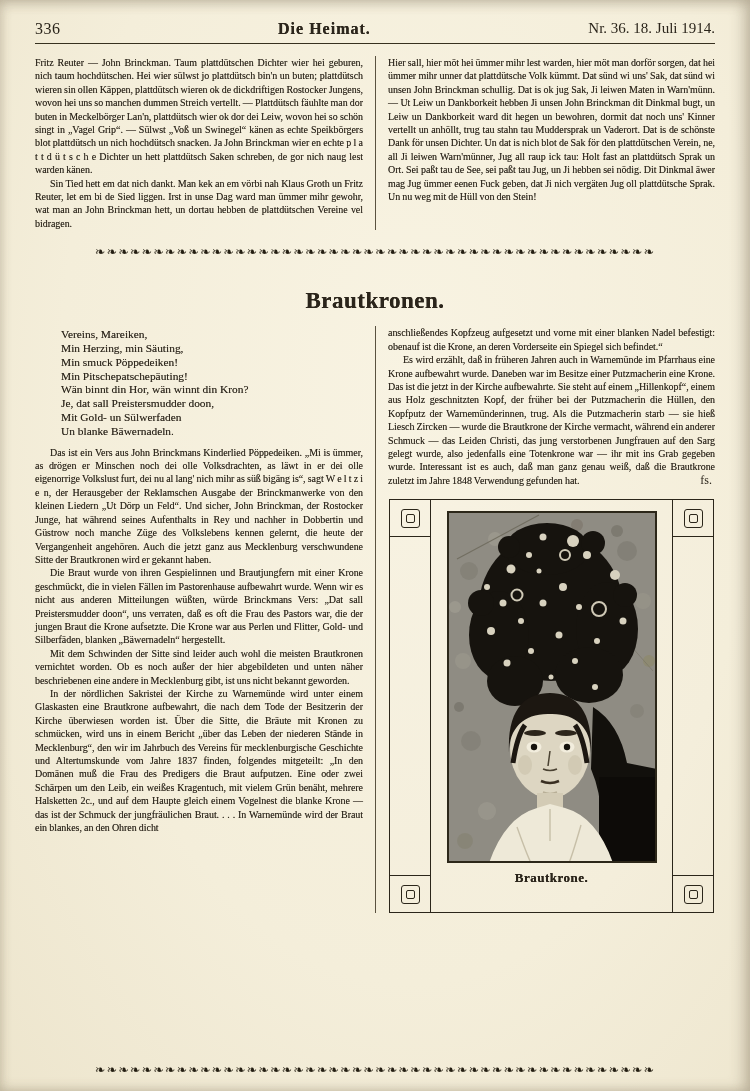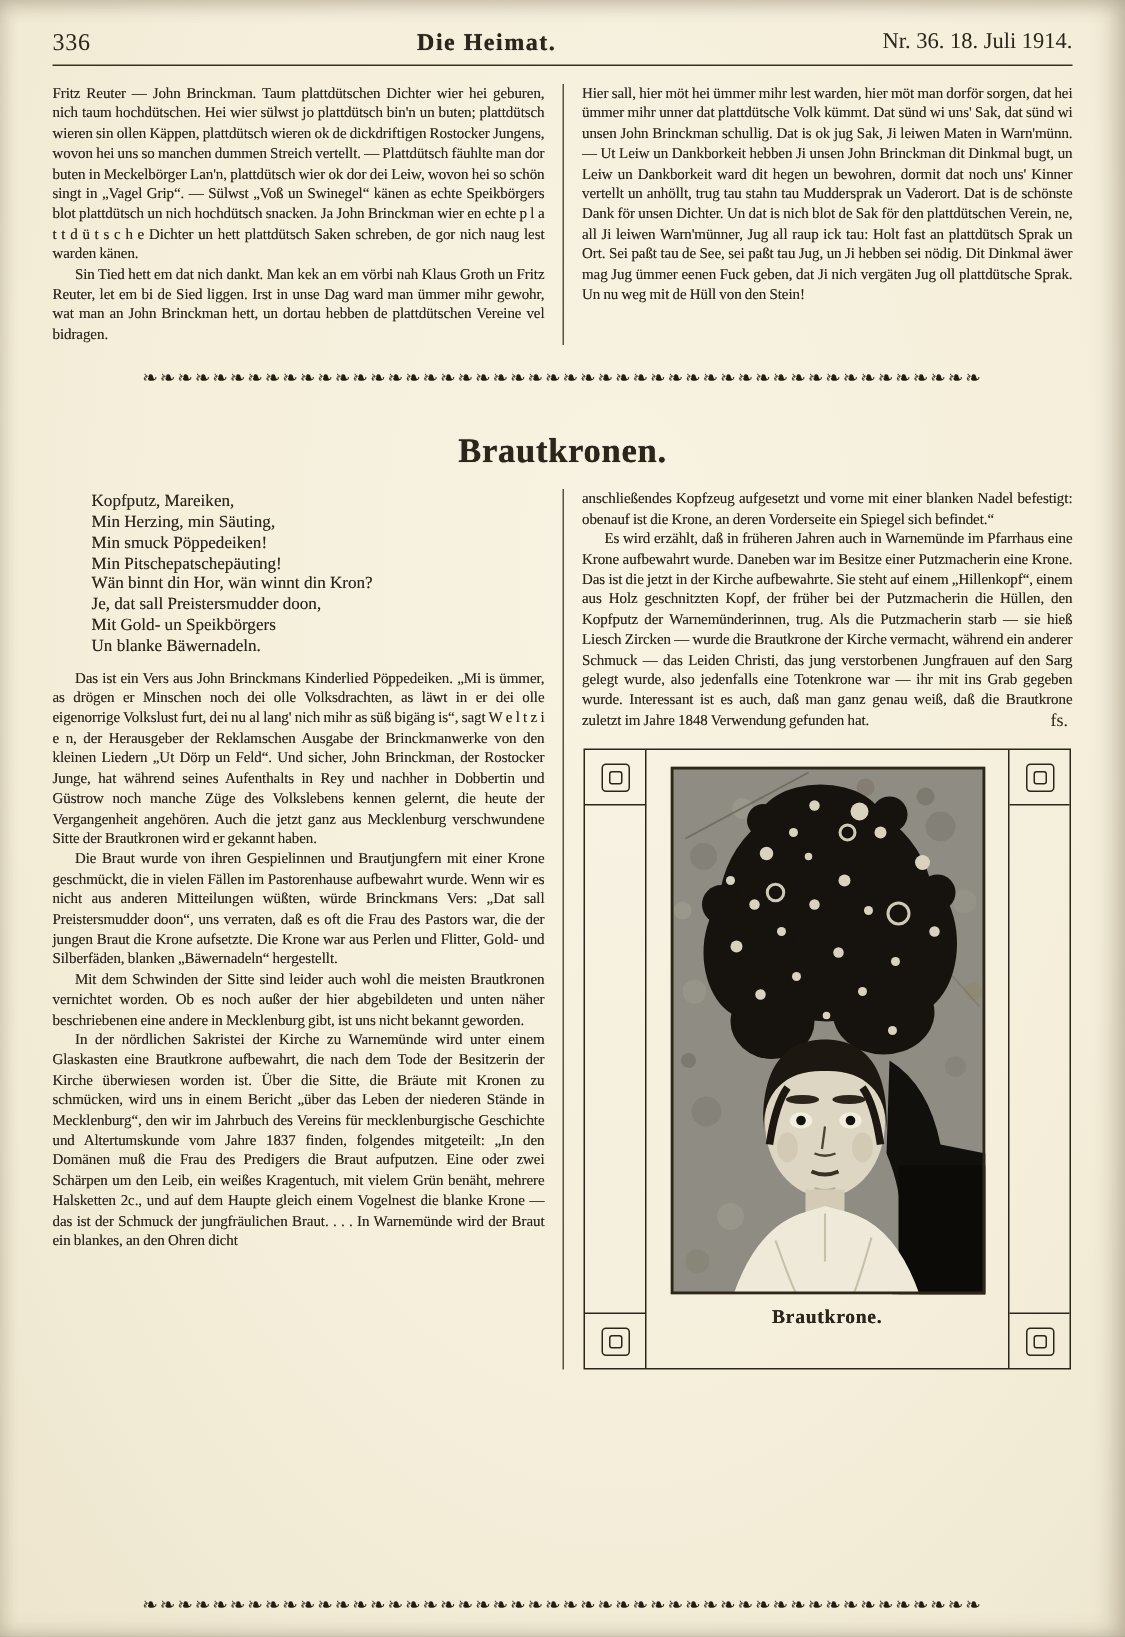--- a/index.html
+++ b/index.html
@@ -83,27 +83,27 @@
 
   <div class="orn-row top">❧❧❧❧❧❧❧❧❧❧❧❧❧❧❧❧❧❧❧❧❧❧❧❧❧❧❧❧❧❧❧❧❧❧❧❧❧❧❧❧❧❧❧❧❧❧❧❧</div>
 
   <div class="sec2-title">Brautkronen.</div>
 
   <div class="inner sec2">
     <div class="cols" style="margin-top:0;">
 
       <div class="col left">
         <div class="poem">
-          <div>Kopfputz, Mareiken,</div>
+          <div>Vereins, Mareiken,</div>
           <div>Min Herzing, min Säuting,</div>
           <div>Min smuck Pöppedeiken!</div>
           <div>Min Pitschepatschepäuting!</div>
           <div>Wän binnt din Hor, wän winnt din Kron?</div>
           <div>Je, dat sall Preistersmudder doon,</div>
-          <div>Mit Gold- un Speikbörgers</div>
+          <div>Mit Gold- un Sülwerfaden</div>
           <div>Un blanke Bäwernadeln.</div>
         </div>
         <p class="body-p indent">Das ist ein Vers aus John Brinckmans Kinderlied Pöppedeiken. „Mi is ümmer, as drögen er Minschen noch dei olle Volksdrachten, as läwt in er dei olle eigenorrige Volkslust furt, dei nu al lang' nich mihr as süß bigäng is“, sagt W e l t z i e n, der Herausgeber der Reklamschen Ausgabe der Brinckmanwerke von den kleinen Liedern „Ut Dörp un Feld“. Und sicher, John Brinckman, der Rostocker Junge, hat während seines Aufenthalts in Rey und nachher in Dobbertin und Güstrow noch manche Züge des Volkslebens kennen gelernt, die heute der Vergangenheit angehören. Auch die jetzt ganz aus Mecklenburg verschwundene Sitte der Brautkronen wird er gekannt haben.</p>
         <p class="body-p indent">Die Braut wurde von ihren Gespielinnen und Brautjungfern mit einer Krone geschmückt, die in vielen Fällen im Pastorenhause aufbewahrt wurde. Wenn wir es nicht aus anderen Mitteilungen wüßten, würde Brinckmans Vers: „Dat sall Preistersmudder doon“, uns verraten, daß es oft die Frau des Pastors war, die der jungen Braut die Krone aufsetzte. Die Krone war aus Perlen und Flitter, Gold- und Silberfäden, blanken „Bäwernadeln“ hergestellt.</p>
         <p class="body-p indent">Mit dem Schwinden der Sitte sind leider auch wohl die meisten Brautkronen vernichtet worden. Ob es noch außer der hier abgebildeten und unten näher beschriebenen eine andere in Mecklenburg gibt, ist uns nicht bekannt geworden.</p>
         <p class="body-p indent">In der nördlichen Sakristei der Kirche zu Warnemünde wird unter einem Glaskasten eine Brautkrone aufbewahrt, die nach dem Tode der Besitzerin der Kirche überwiesen worden ist. Über die Sitte, die Bräute mit Kronen zu schmücken, wird uns in einem Bericht „über das Leben der niederen Stände in Mecklenburg“, den wir im Jahrbuch des Vereins für mecklenburgische Geschichte und Altertumskunde vom Jahre 1837 finden, folgendes mitgeteilt: „In den Domänen muß die Frau des Predigers die Braut aufputzen. Eine oder zwei Schärpen um den Leib, ein weißes Kragentuch, mit vielem Grün benäht, mehrere Halsketten 2c., und auf dem Haupte gleich einem Vogelnest die blanke Krone — das ist der Schmuck der jungfräulichen Braut. . . . In Warnemünde wird der Braut ein blankes, an den Ohren dicht</p>
       </div>
 
       <div class="col right">
         <p class="body-p">anschließendes Kopfzeug aufgesetzt und vorne mit einer blanken Nadel befestigt: obenauf ist die Krone, an deren Vorderseite ein Spiegel sich befindet.“</p>

